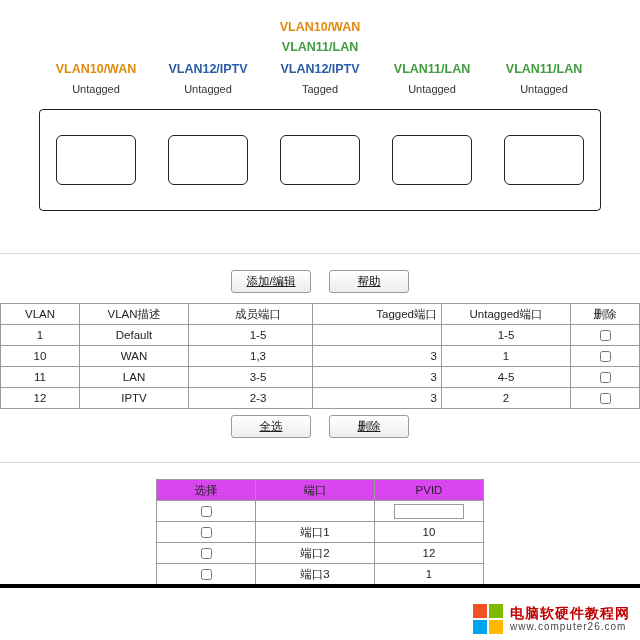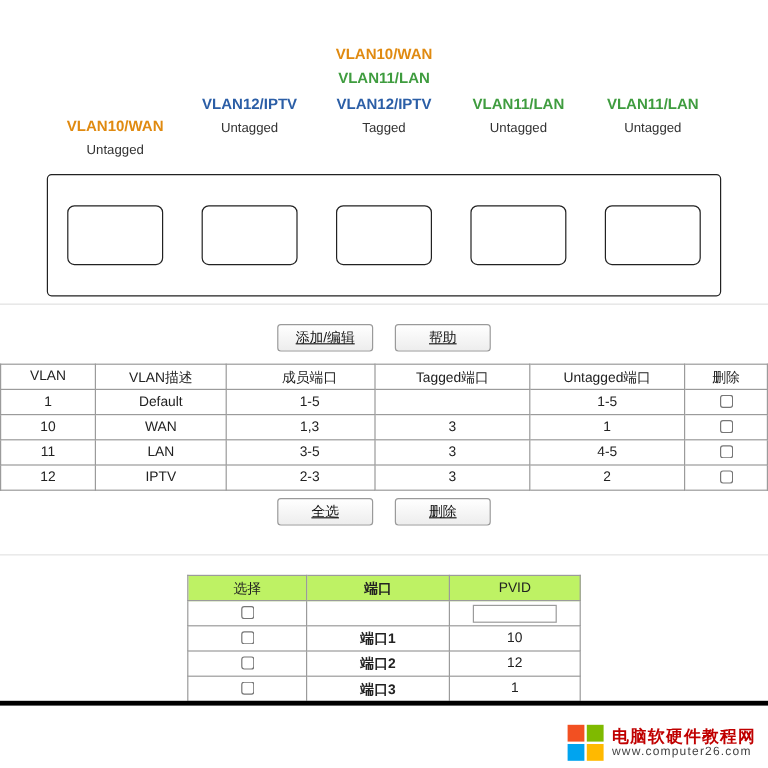--- a/index.html
+++ b/index.html
@@ -22,21 +22,21 @@
     display:flex;
     width:560px;margin:0 auto;
     text-align:center;
   }
   .labels-row .cell{flex:1;}
 
   .lbl-line{
     height:19px;line-height:19px;
     font-size:12.5px;font-weight:bold;
   }
-  .lbl-orange{color:#e08a10;margin-top:18px;}
+  .lbl-orange{color:#e08a10;}
   .lbl-green{color:#3f9c3f;}
   .lbl-blue{color:#2b5ea6;}
   .lbl-tagstate{
     height:20px;line-height:20px;
     font-size:11px;color:#333;font-weight:normal;
   }
 
   #row-top{margin-top:18px;}
   #row-second{margin-top:1px;}
   #row-main{margin-top:3px;}
@@ -76,21 +76,21 @@
     font-weight:normal;
     text-align:center;
     height:20px;
     padding:0 4px;
     color:#222;
   }
   table.grid th{background:#fff;}
   #vlan-table th:nth-child(1),#vlan-table td:nth-child(1){width:70px;}
   #vlan-table th:nth-child(2),#vlan-table td:nth-child(2){width:100px;}
   #vlan-table th:nth-child(3),#vlan-table td:nth-child(3){width:100px;padding-left:19px;}
-  #vlan-table th:nth-child(4),#vlan-table td:nth-child(4){width:120px;}
+  #vlan-table th:nth-child(4),#vlan-table td:nth-child(4){width:120px;text-align:right;}
   #vlan-table th:nth-child(5),#vlan-table td:nth-child(5){width:120px;}
   #vlan-table th:nth-child(6),#vlan-table td:nth-child(6){width:60px;}
 
   input[type=checkbox]{
     width:11px;height:11px;margin:0;vertical-align:middle;
   }
 
   .watermark{
     position:absolute;
     font-family:"Liberation Serif", serif;
@@ -98,23 +98,23 @@
     font-size:26px;
     letter-spacing:1px;
     pointer-events:none;
   }
   #wm-main{right:22px;top:372px;}
 
   
   #pvid-panel{padding:12px 0 10px 0;border-bottom:none;}
   #pvid-table{margin-top:4px;}
   #pvid-table th:nth-child(1),#pvid-table td:nth-child(1){width:90px;}
-  #pvid-table th:nth-child(2),#pvid-table td:nth-child(2){width:110px;font-weight:bold;}
+  #pvid-table th:nth-child(2),#pvid-table td:nth-child(2){width:110px;}
   #pvid-table th:nth-child(3),#pvid-table td:nth-child(3){width:100px;}
-  #pvid-table th{background:#bef264;margin-left:28px;}
+  #pvid-table th{background:#d946ef;margin-left:28px;}
   .pvid-input{
     width:64px;height:13px;font-size:10px;
     border:1px solid #9b9b9b;padding:0 2px;
   }
 
   
   #footer{
     position:absolute;left:0;right:0;bottom:0;height:52px;
     border-top:4px solid #000000;
     background:#fff;

